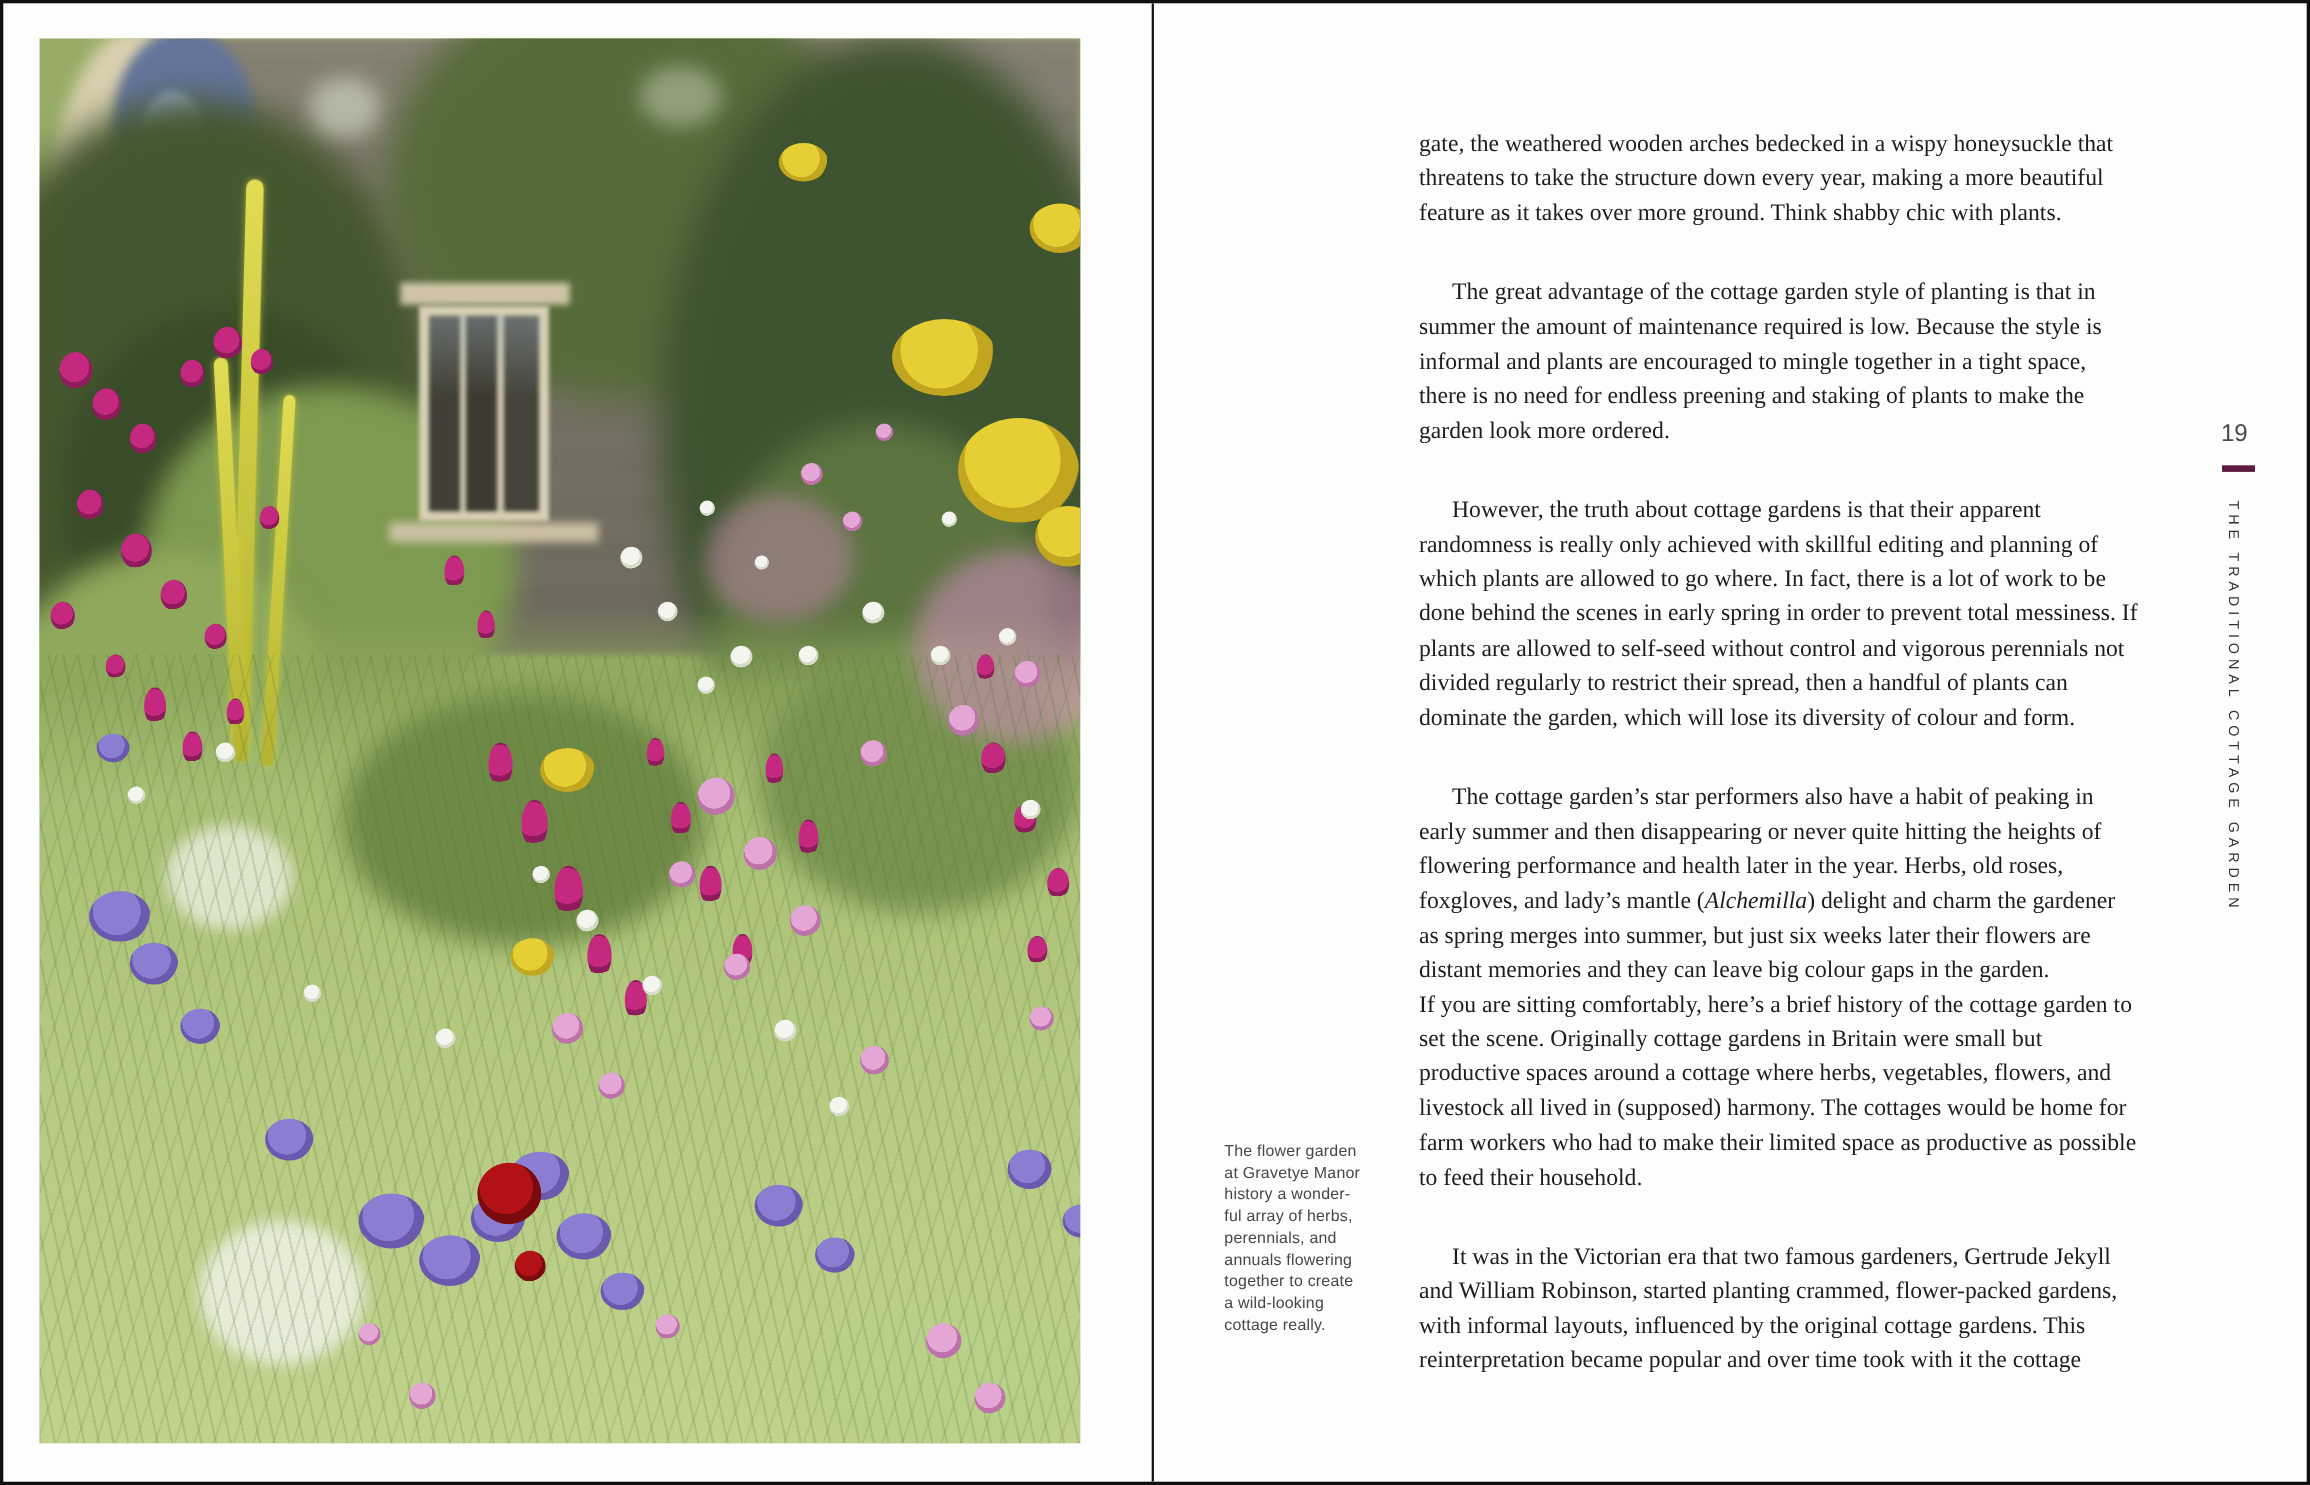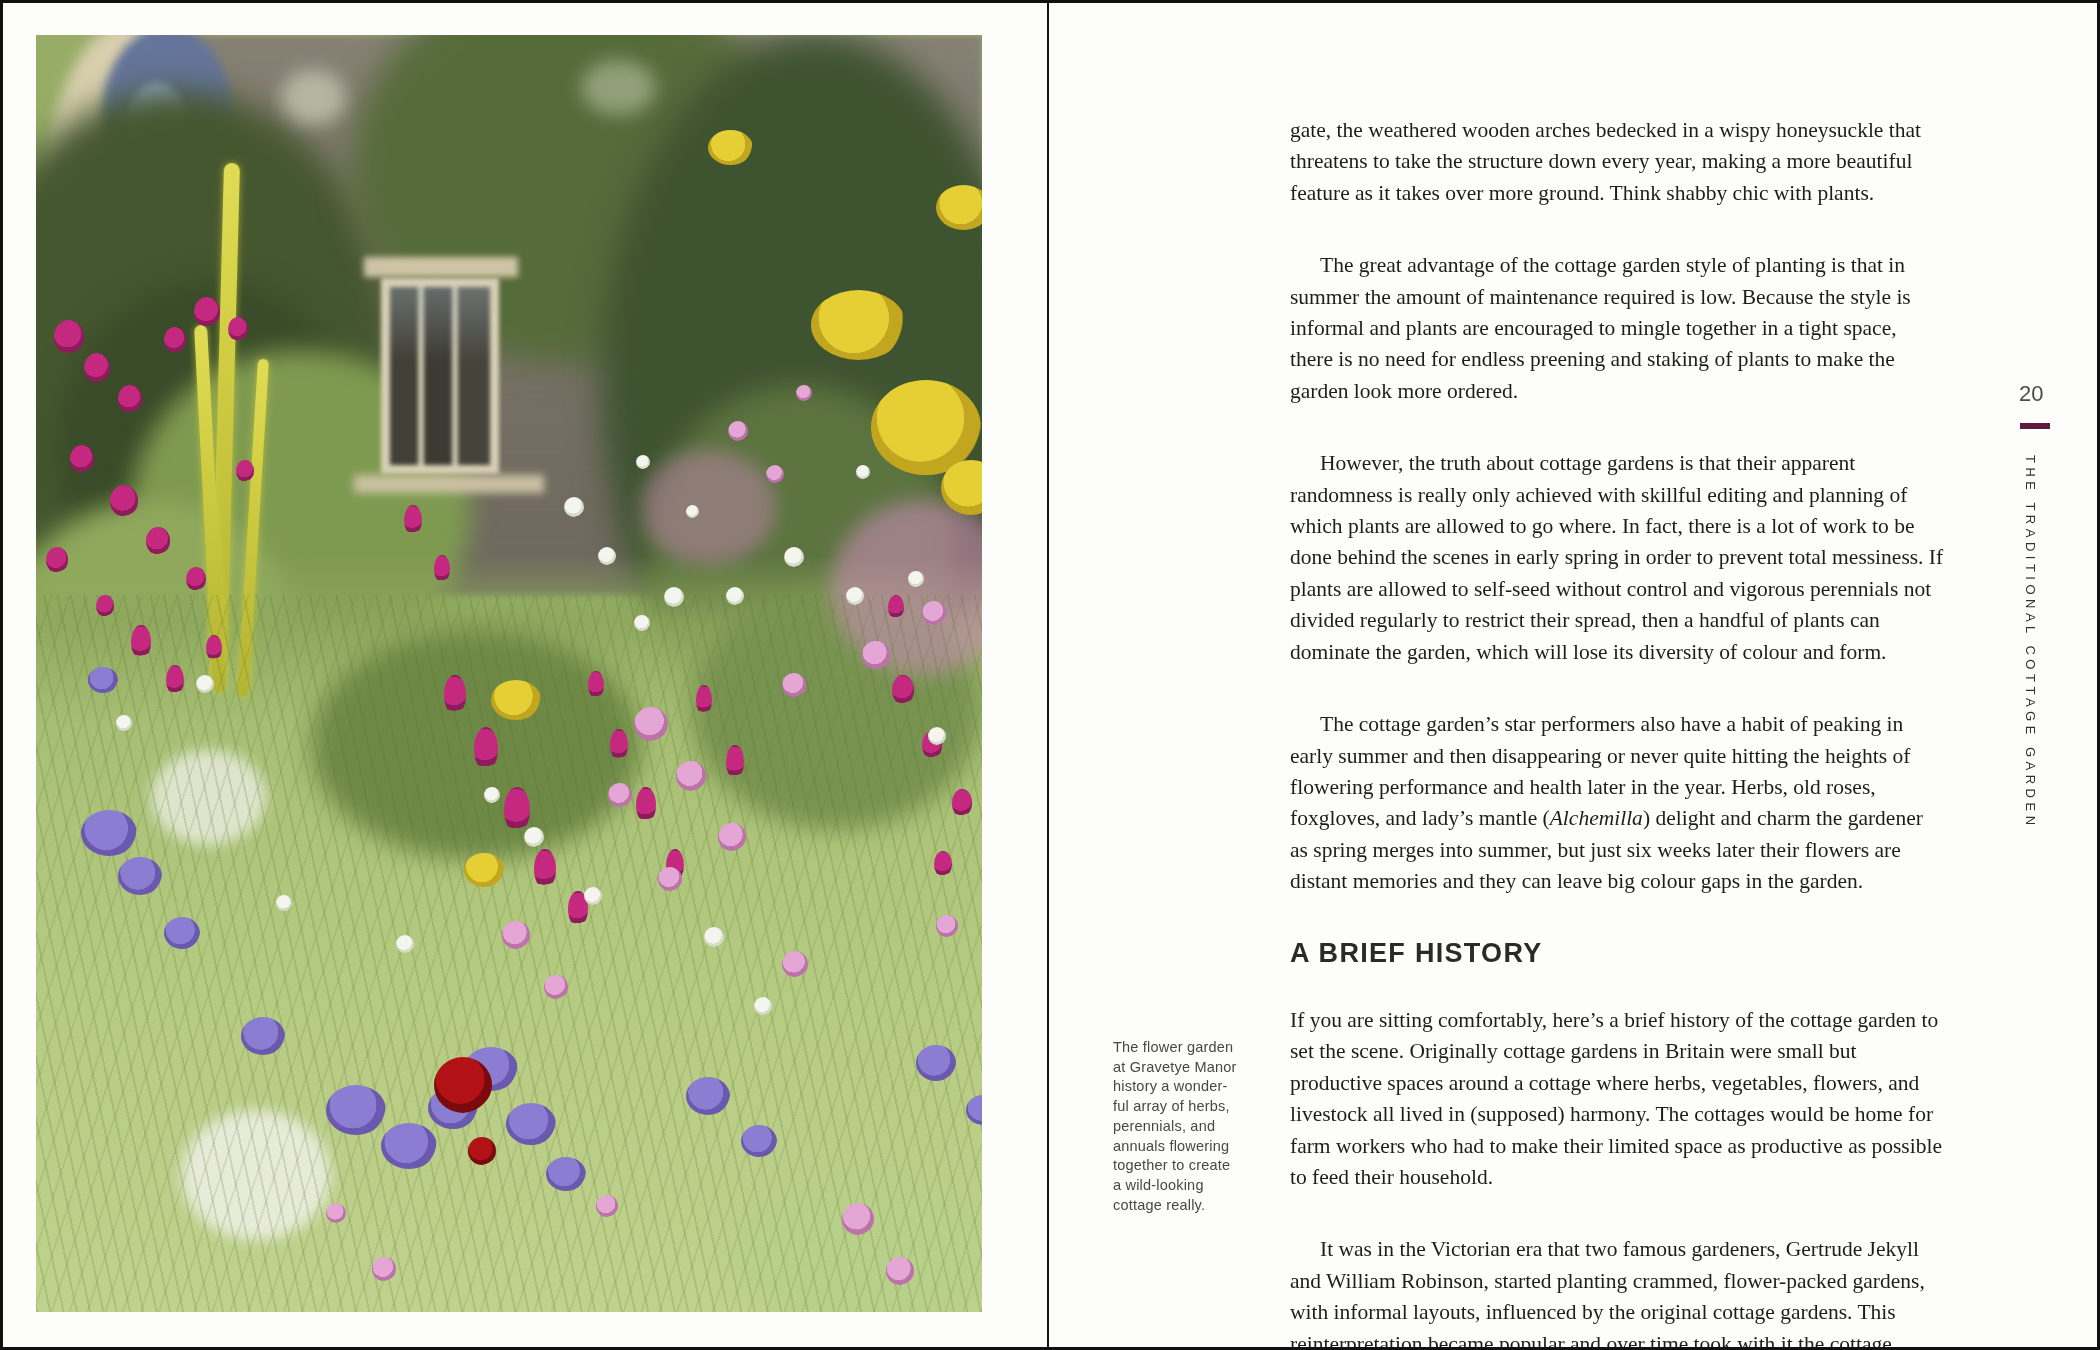--- a/index.html
+++ b/index.html
@@ -202,34 +202,33 @@
       </div>
   </div>
 
   <div class="spine"></div>
 
   <div class="article">
     <p>gate, the weathered wooden arches bedecked in a wispy honeysuckle that threatens to take the structure down every year, making a more beautiful feature as it takes over more ground. Think shabby chic with plants.</p>
     <p class="ind">The great advantage of the cottage garden style of planting is that in summer the amount of maintenance required is low. Because the style is informal and plants are encouraged to mingle together in a tight space, there is no need for endless preening and staking of plants to make the garden look more ordered.</p>
     <p class="ind">However, the truth about cottage gardens is that their apparent randomness is really only achieved with skillful editing and planning of which plants are allowed to go where. In fact, there is a lot of work to be done behind the scenes in early spring in order to prevent total messiness. If plants are allowed to self-seed without control and vigorous perennials not divided regularly to restrict their spread, then a handful of plants can dominate the garden, which will lose its diversity of colour and form.</p>
     <p class="ind"><span>The cottage garden’s star performers also have a habit of peaking in early summer and then disappearing or never quite hitting the heights of flowering performance and health later in the year. Herbs, old roses, foxgloves, and lady’s mantle (</span><span class="it">Alchemilla</span><span>) delight and charm the gardener as spring merges into summer, but just six weeks later their flowers are distant memories and they can leave big colour gaps in the garden.</span></p>
-    <h2>A BRIEF HISTORY</h2>
     <p>If you are sitting comfortably, here’s a brief history of the cottage garden to set the scene. Originally cottage gardens in Britain were small but productive spaces around a cottage where herbs, vegetables, flowers, and livestock all lived in (supposed) harmony. The cottages would be home for farm workers who had to make their limited space as productive as possible to feed their household.</p>
     <p class="ind">It was in the Victorian era that two famous gardeners, Gertrude Jekyll and William Robinson, started planting crammed, flower-packed gardens, with informal layouts, influenced by the original cottage gardens. This reinterpretation became popular and over time took with it the cottage</p>
   </div>
 
   <div class="caption">
     <div>The flower garden</div>
     <div>at Gravetye Manor</div>
     <div>history a wonder-</div>
     <div>ful array of herbs,</div>
     <div>perennials, and</div>
     <div>annuals flowering</div>
     <div>together to create</div>
     <div>a wild-looking</div>
     <div>cottage really.</div>
   </div>
 
-  <div class="pagenum">20</div>
+  <div class="pagenum">19</div>
   <div class="pagerule" style="background: rgb(94, 27, 64);"></div>
   <div class="vtitle">THE TRADITIONAL COTTAGE GARDEN</div>
 
 </div>
 
 </body></html>

